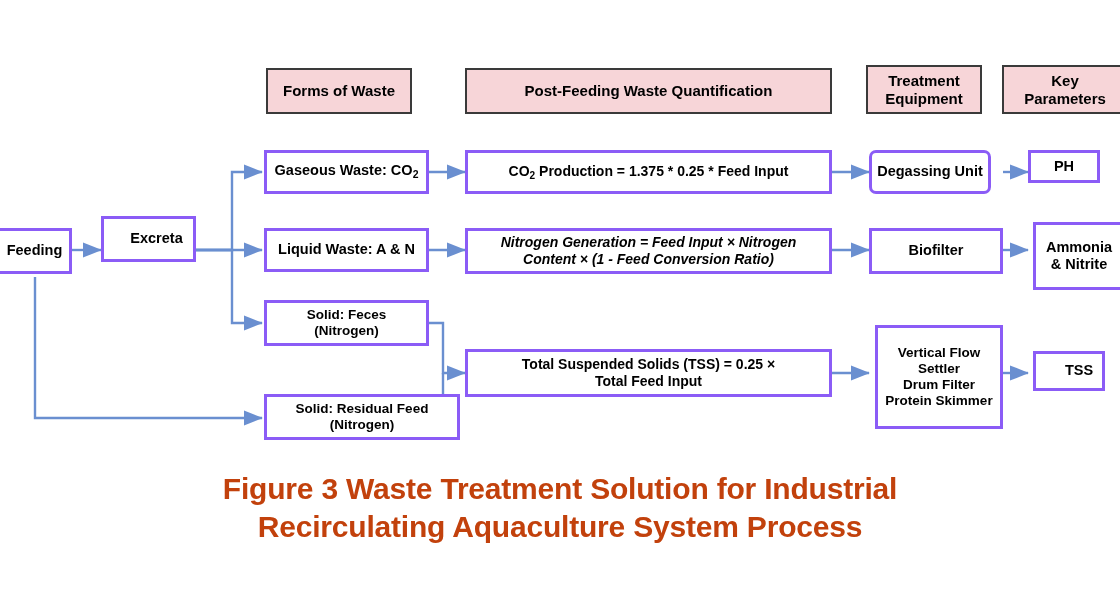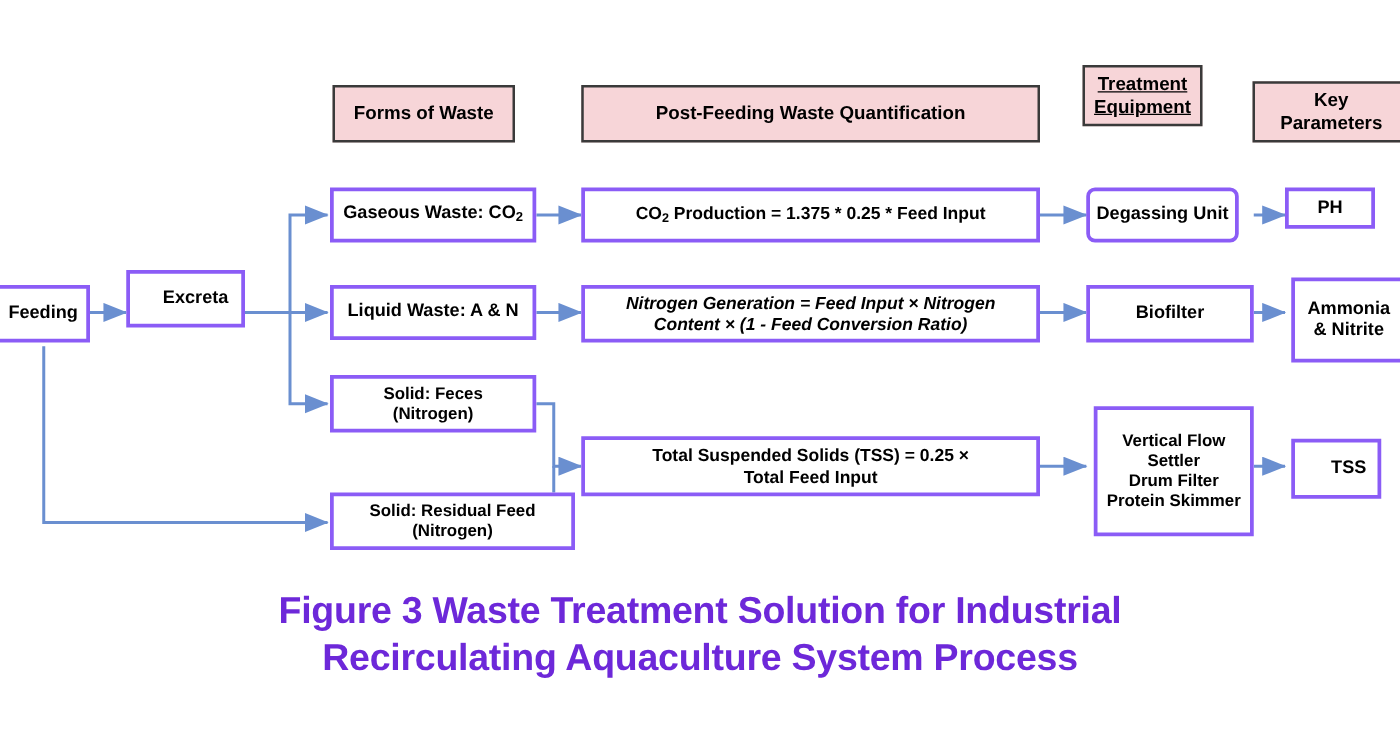--- a/index.html
+++ b/index.html
@@ -56,21 +56,21 @@
   }
 
   #caption {
     position: absolute;
     left: 0;
     top: 470px;
     width: 1120px;
     text-align: center;
     font-size: 30px;
     font-weight: bold;
-    color: #6d28d9;
+    color: #c2410c;
     line-height: 1.28;
     letter-spacing: -0.2px;
   }
 </style>
 </head>
 <body>
 
 <div id="canvas">
 
   <svg class="wires" viewBox="0 0 1120 600" xmlns="http://www.w3.org/2000/svg">
@@ -109,21 +109,21 @@
   </svg>
 
   <div class="box hdr" style="left:266px; top:68px; width:146px; height:46px;">
     <span>Forms of Waste</span>
   </div>
 
   <div class="box hdr" style="left:465px; top:68px; width:367px; height:46px;">
     <span>Post-Feeding Waste Quantification</span>
   </div>
 
-  <div class="box hdr" style="left:866px; top:52px; width:96px; height:49px; flex-direction:column;text-decoration:underline;">
+  <div class="box hdr" style="left:866px; top:65px; width:116px; height:49px; flex-direction:column;">
     <span>Treatment</span>
     <span>Equipment</span>
   </div>
 
   <div class="box hdr" style="left:1002px; top:65px; width:126px; height:49px; flex-direction:column;">
     <span>Key</span>
     <span>Parameters</span>
   </div>
 
   <div class="box flowbox" style="left:-3px; top:228px; width:75px; height:46px;">
@@ -183,21 +183,21 @@
 
   <div class="box param" style="left:1028px; top:150px; width:72px; height:33px;">
     <span>PH</span>
   </div>
 
   <div class="box param" style="left:1033px; top:222px; width:92px; height:68px; flex-direction:column;">
     <span>Ammonia</span>
     <span>&amp; Nitrite</span>
   </div>
 
-  <div class="box param" style="left:1033px; top:351px; width:72px; height:48px;padding-left:20px;">
+  <div class="box param" style="left:1033px; top:351px; width:72px; height:40px;padding-left:20px;">
     <span>TSS</span>
   </div>
 
   <div id="caption">
     <div>Figure 3 Waste Treatment Solution for Industrial</div>
     <div>Recirculating Aquaculture System Process</div>
   </div>
 
 </div>
 

